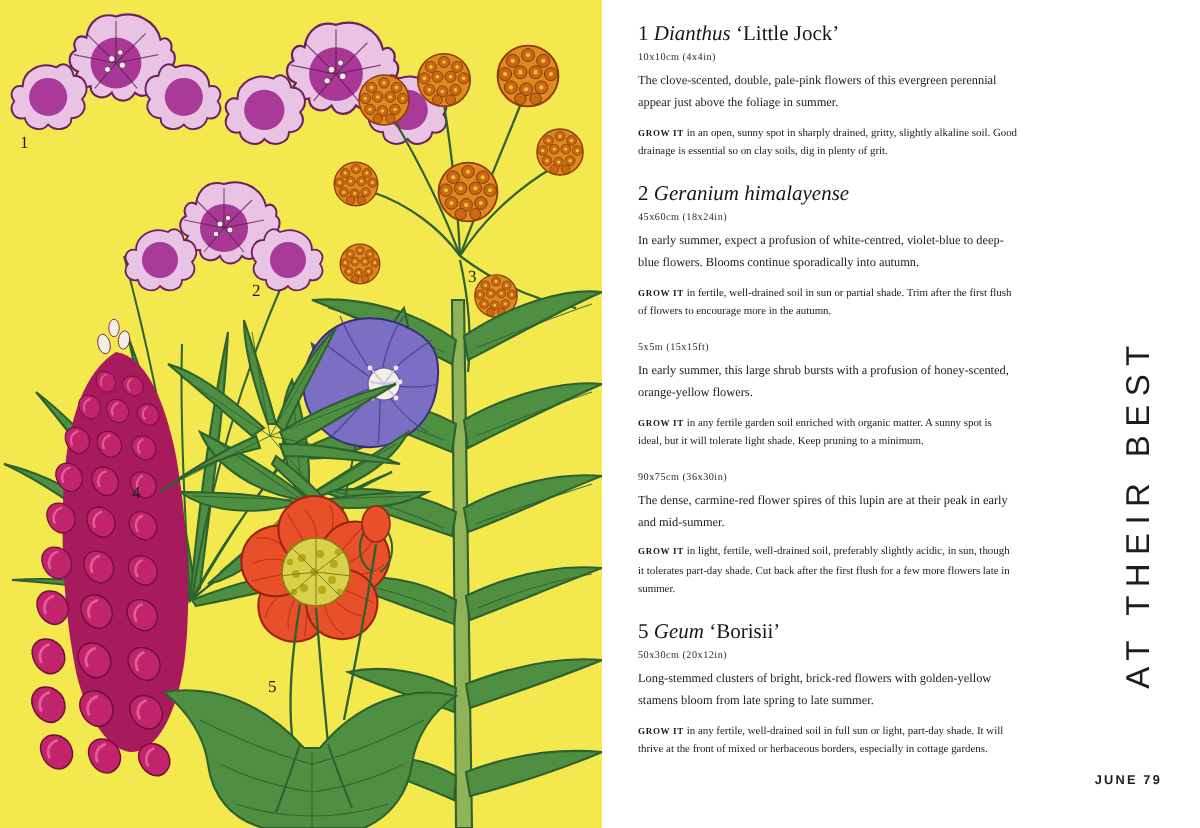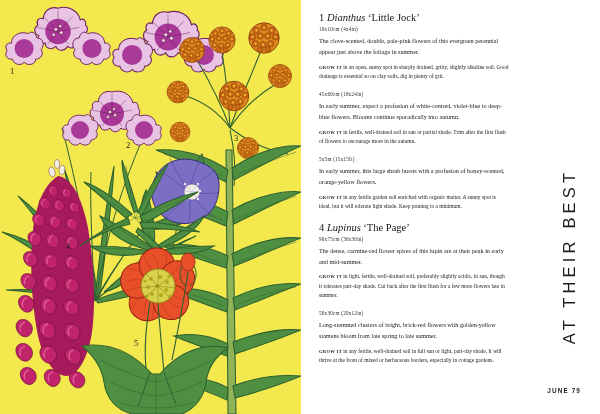--- a/index.html
+++ b/index.html
@@ -444,39 +444,40 @@
     <div class="entries">
 
       <div class="entry">
         <h2 class="entry-head"><span class="entry-num">1</span> <span class="genus">Dianthus</span> <span class="cultivar">‘Little Jock’</span></h2>
         <p class="entry-size">10x10cm (4x4in)</p>
         <p class="entry-desc">The clove-scented, double, pale-pink flowers of this evergreen perennial appear just above the foliage in summer.</p>
         <p class="entry-grow"><span class="grow-label">Grow it</span> <span>in an open, sunny spot in sharply drained, gritty, slightly alkaline soil. Good drainage is essential so on clay soils, dig in plenty of grit.</span></p>
       </div>
 
       <div class="entry">
+        <h2 class="entry-head"><span class="entry-num">2</span> <span class="genus">Geranium himalayense</span> <span class="cultivar"></span></h2>
         <p class="entry-size">45x60cm (18x24in)</p>
         <p class="entry-desc">In early summer, expect a profusion of white-centred, violet-blue to deep-blue flowers. Blooms continue sporadically into autumn.</p>
         <p class="entry-grow"><span class="grow-label">Grow it</span> <span>in fertile, well-drained soil in sun or partial shade. Trim after the first flush of flowers to encourage more in the autumn.</span></p>
       </div>
 
       <div class="entry">
         <p class="entry-size">5x5m (15x15ft)</p>
         <p class="entry-desc">In early summer, this large shrub bursts with a profusion of honey-scented, orange-yellow flowers.</p>
         <p class="entry-grow"><span class="grow-label">Grow it</span> <span>in any fertile garden soil enriched with organic matter. A sunny spot is ideal, but it will tolerate light shade. Keep pruning to a minimum.</span></p>
       </div>
 
       <div class="entry">
-        <h2 class="entry-head"><span class="entry-num">4</span> <span class="genus">Lupinus</span> <span class="cultivar">‘The Page’</span></h2>
         <p class="entry-size">90x75cm (36x30in)</p>
         <p class="entry-desc">The dense, carmine-red flower spires of this lupin are at their peak in early and mid-summer.</p>
         <p class="entry-grow"><span class="grow-label">Grow it</span> <span>in light, fertile, well-drained soil, preferably slightly acidic, in sun, though it tolerates part-day shade. Cut back after the first flush for a few more flowers late in summer.</span></p>
       </div>
 
       <div class="entry">
+        <h2 class="entry-head"><span class="entry-num">5</span> <span class="genus">Geum</span> <span class="cultivar">‘Borisii’</span></h2>
         <p class="entry-size">50x30cm (20x12in)</p>
         <p class="entry-desc">Long-stemmed clusters of bright, brick-red flowers with golden-yellow stamens bloom from late spring to late summer.</p>
         <p class="entry-grow"><span class="grow-label">Grow it</span> <span>in any fertile, well-drained soil in full sun or light, part-day shade. It will thrive at the front of mixed or herbaceous borders, especially in cottage gardens.</span></p>
       </div>
 
     </div>
 
     <div class="runhead">
       <span>AT THEIR BEST</span>
     </div>

